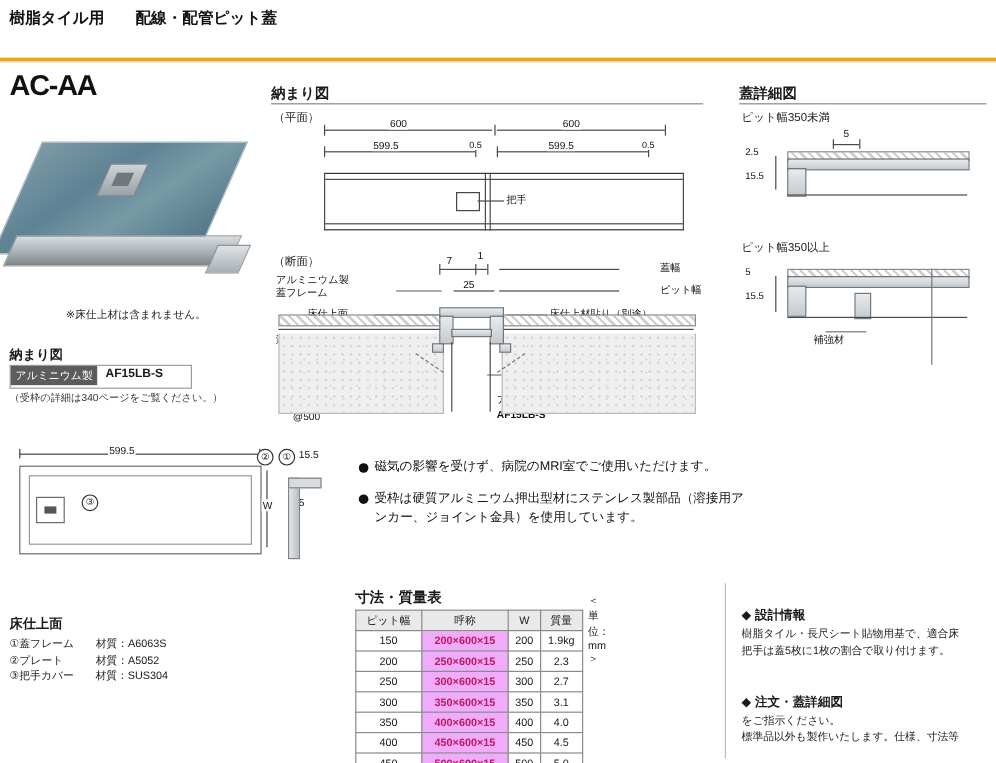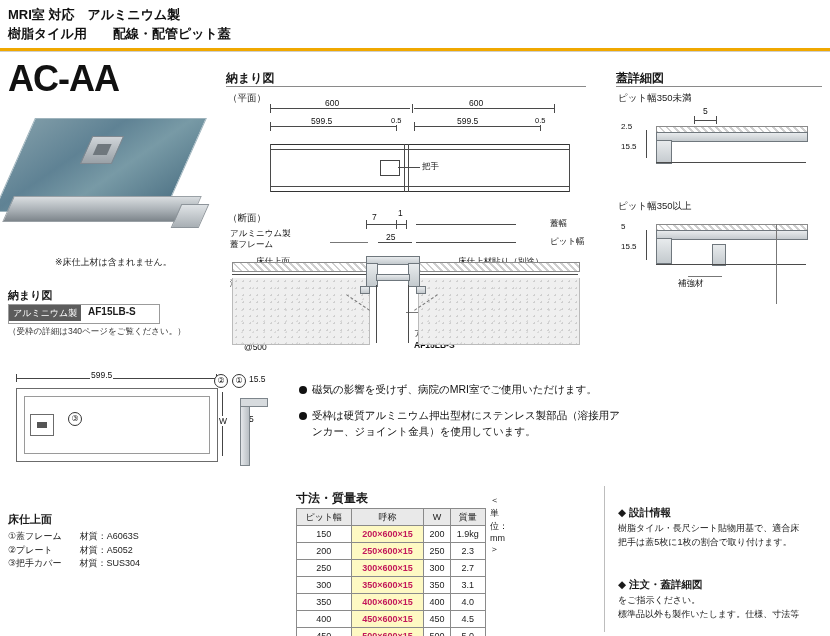--- a/index.html
+++ b/index.html
@@ -10,21 +10,21 @@
     font-size:10px;color:#1a1a1a;
     position:relative;overflow:hidden;
   }
   .abs{position:absolute;}
   
   #header-title{left:8px;top:6px;width:420px;line-height:1.45;font-size:13px;font-weight:bold;color:#111;}
   #header-rule{left:0;top:48px;width:830px;height:3px;background:#f0a800;}
   #header-rule2{left:0;top:51px;width:830px;height:1px;background:#cfcfcf;}
 
   
-  #model-code{left:8px;top:58px;font-size:36px;font-weight:bold;letter-spacing:-1px;color:#111;}
+  #model-code{left:8px;top:58px;font-size:24px;font-weight:bold;letter-spacing:-1px;color:#111;}
 
   #photo{left:8px;top:100px;width:200px;height:150px;}
   #photo .plate{
     position:absolute;left:6px;top:18px;width:170px;height:92px;
     background:linear-gradient(135deg,#7d9aa6 0%,#5f8294 35%,#789aa6 60%,#4e7285 100%);
     transform:skewX(-24deg);
     border:1px solid #9fb4bd;
   }
   #photo .frame{
     position:absolute;left:0px;top:96px;width:186px;height:24px;
@@ -115,35 +115,34 @@
   #det-title{left:616px;top:70px;font-size:12px;font-weight:bold;}
   #det-rule{left:616px;top:86px;width:206px;height:1px;background:#8a8a8a;}
   .det-sub{position:absolute;font-size:9.5px;}
 
   
   #tbl-title{left:296px;top:490px;font-size:12px;font-weight:bold;}
   #tbl-unit{right:344px;top:494px;font-size:9px;}
   #tbl{position:absolute;left:296px;top:508px;width:190px;border-collapse:collapse;font-size:9px;}
   #tbl th,#tbl td{border:1px solid #8a8a8a;text-align:center;padding:1px 2px;height:14px;}
   #tbl thead th{background:#e9e9e9;font-weight:normal;}
-  #tbl td.name{background:#fef9c3;color:#c2185b;font-weight:bold;}
+  #tbl td.name{background:#f0abfc;color:#c2185b;font-weight:bold;}
 
   
   .info-h{position:absolute;font-size:10.5px;font-weight:bold;}
   .info-h:before{content:"◆";margin-right:3px;}
   .info-b{position:absolute;font-size:9px;line-height:1.5;width:200px;}
 
   
   #tbl-sep{left:604px;top:486px;width:1px;height:146px;background:#bdbdbd;}
 </style>
 </head>
 <body>
 
 <div class="abs" id="header-title">
-  <div>MRI室 対応　アルミニウム製</div>
   <div>樹脂タイル用　　配線・配管ピット蓋</div>
 </div>
 <div class="abs" id="header-rule"></div>
 <div class="abs" id="header-rule2"></div>
 
 <div class="abs" id="model-code">AC-AA</div>
 
 <div class="abs" id="photo">
   <div class="plate"></div>
   <div class="frame"></div>

